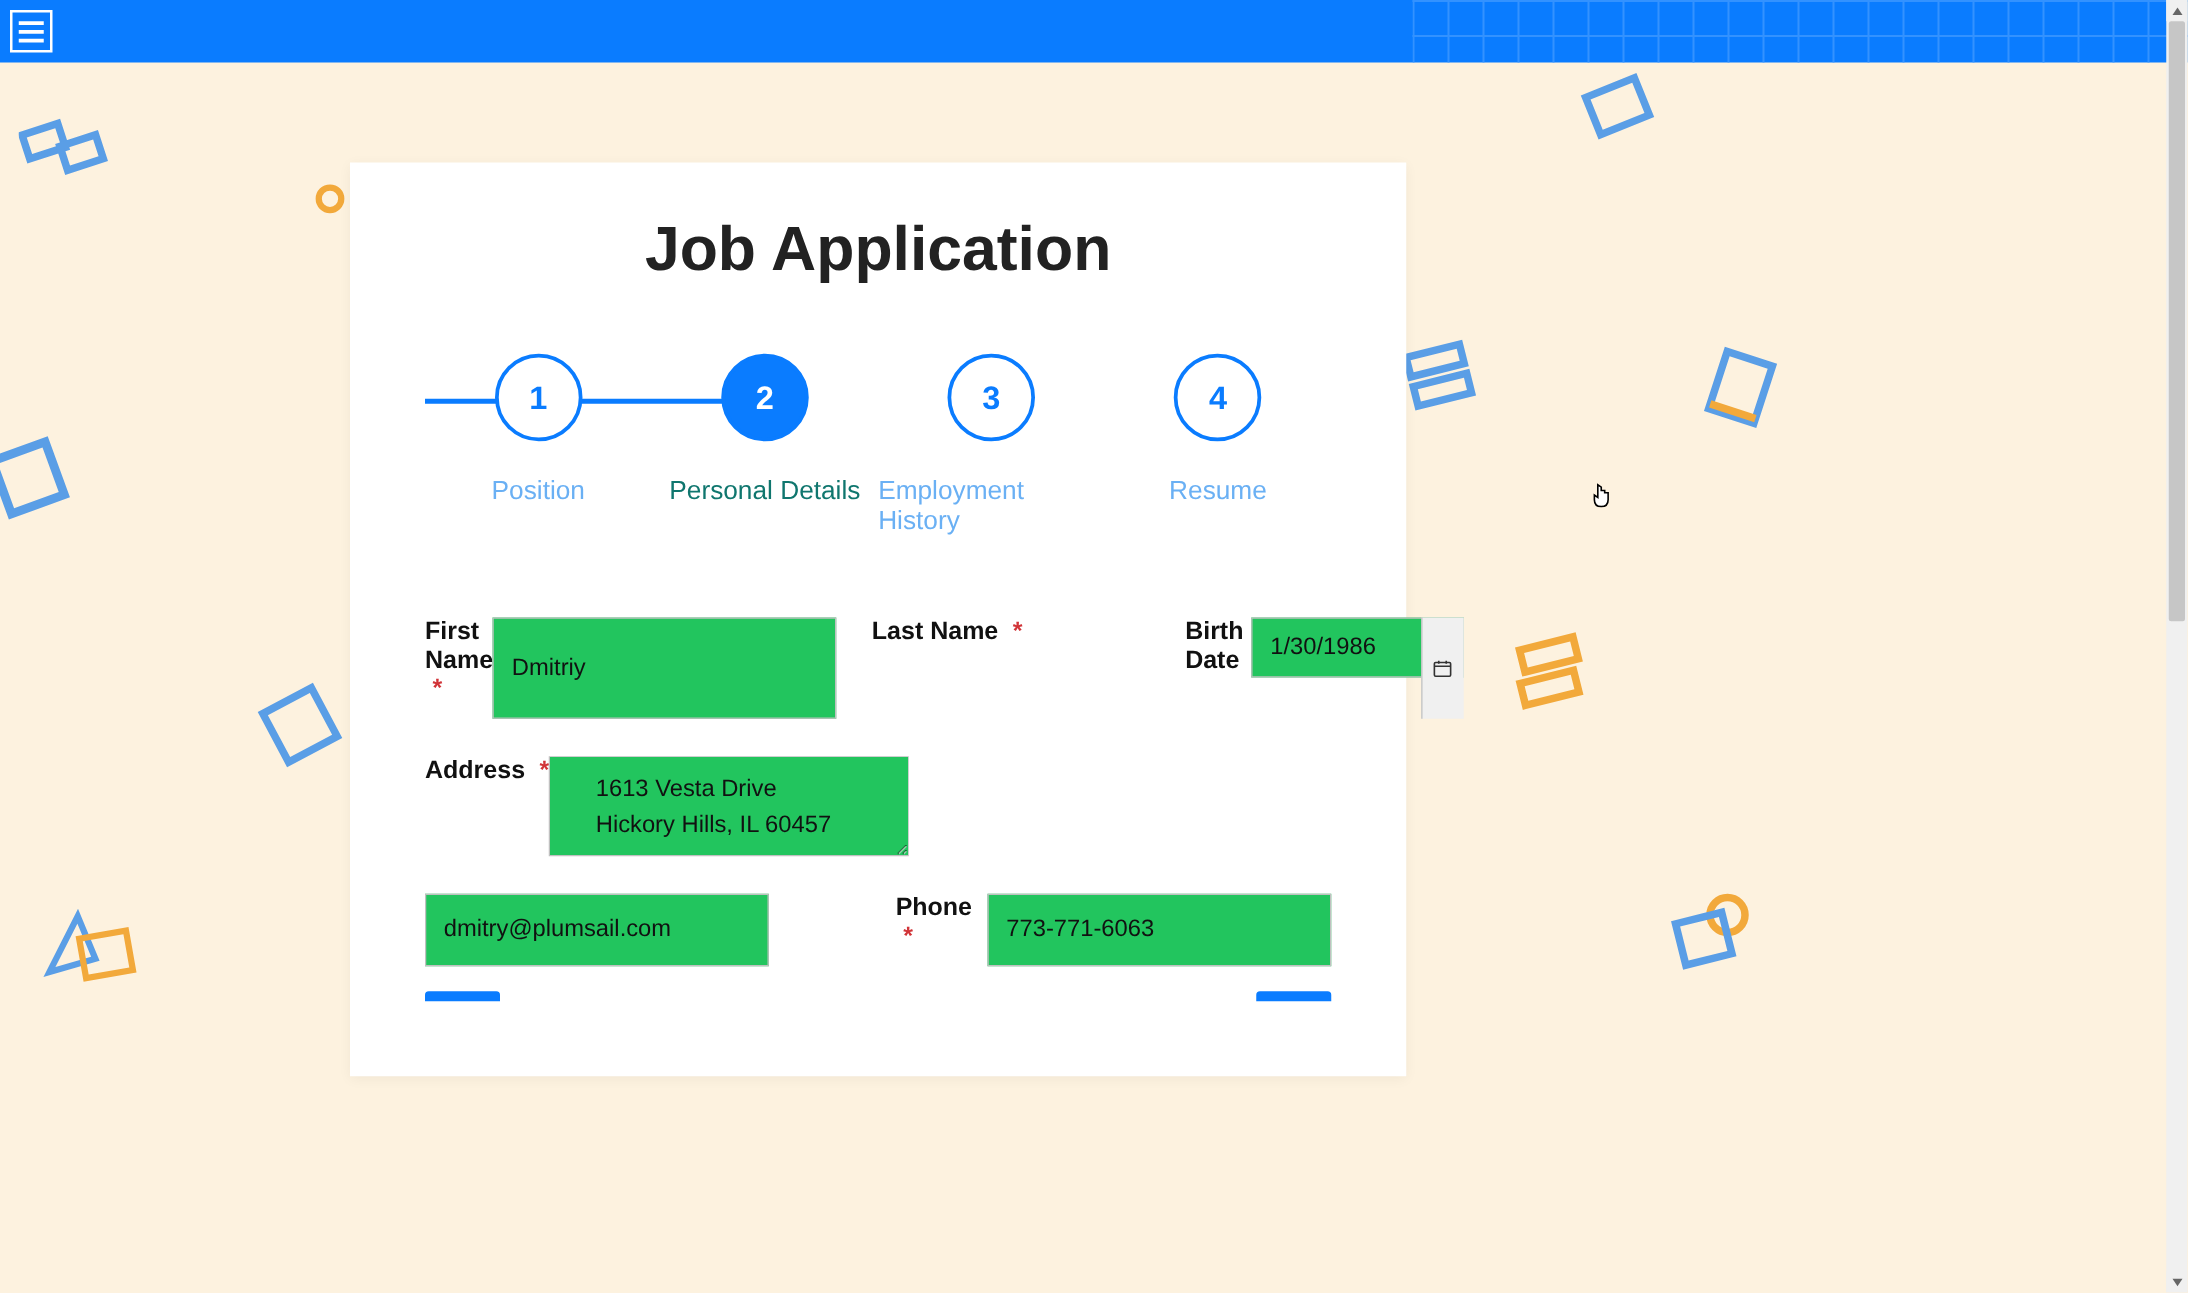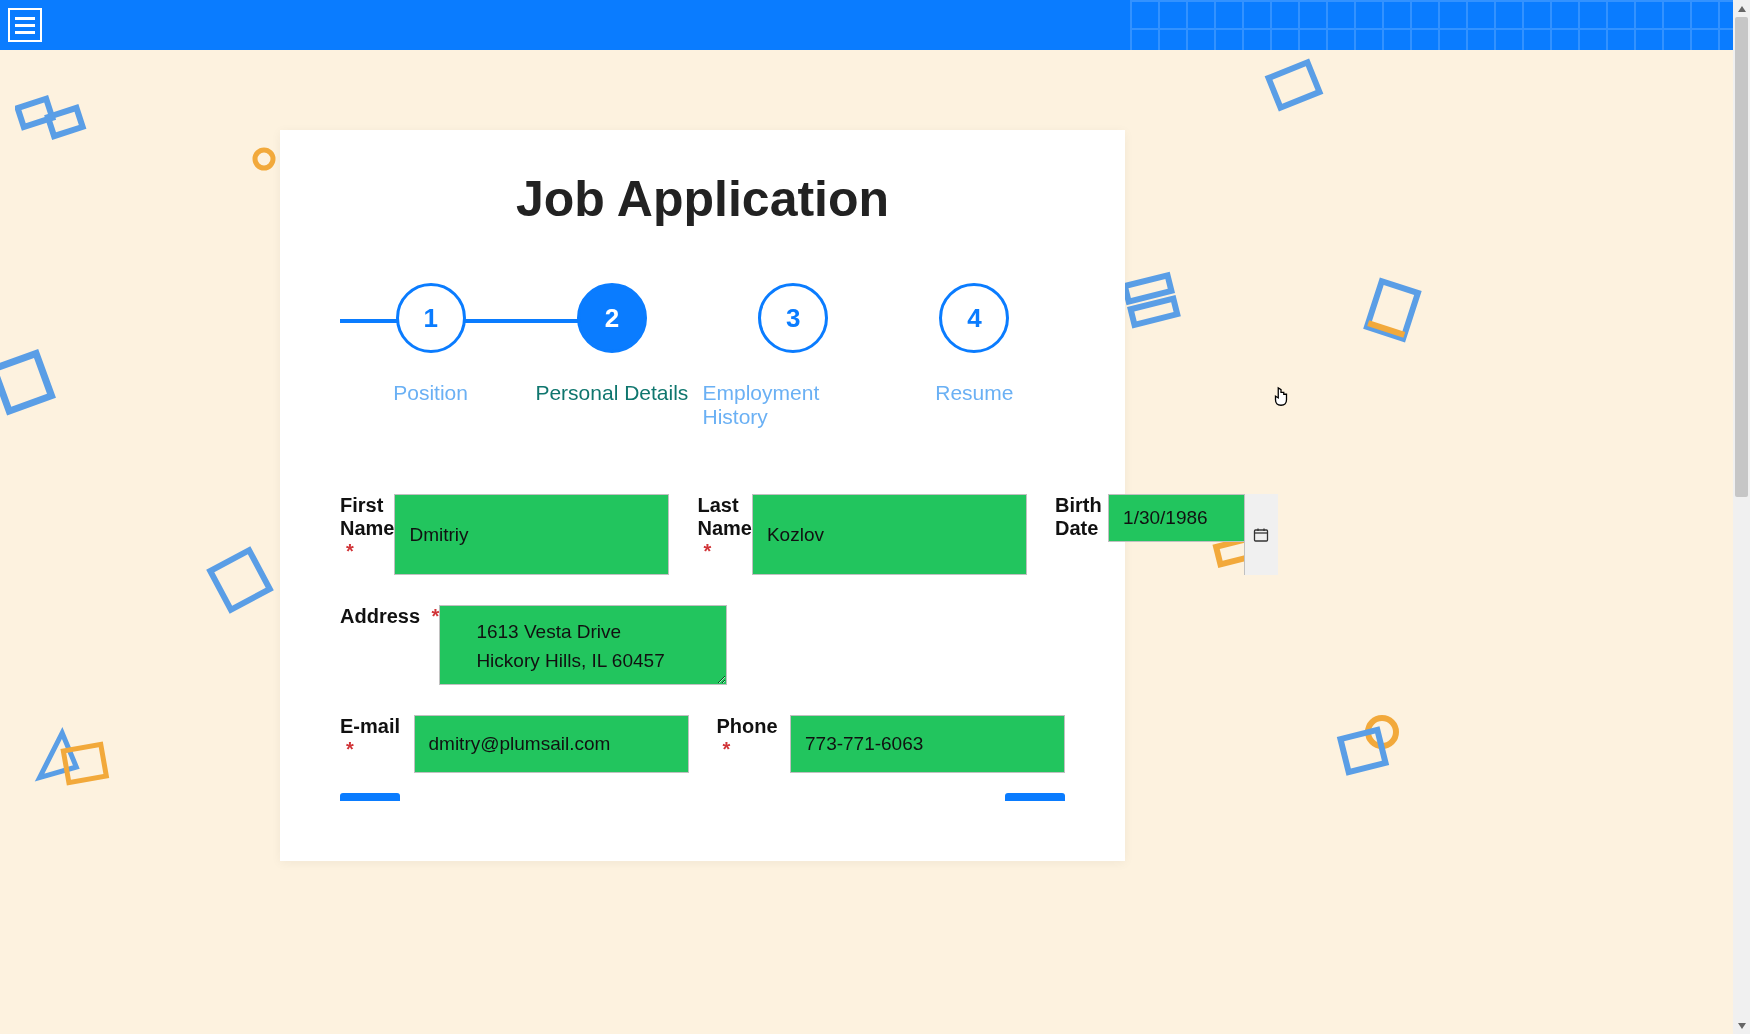--- a/index.html
+++ b/index.html
@@ -275,21 +275,20 @@
         <span>First Name</span>
         <span class="req">*</span>
       </label>
       <input type="text" value="Dmitriy" style="">
     </div>
     <div class="field third">
       <label>
         <span>Last Name</span>
         <span class="req">*</span>
       </label>
-      <input type="text" value="Kozlov" style="">
     </div>
     <div class="field third">
       <label>
         <span>Birth Date</span>
       </label>
       <div class="date-wrap">
         <input type="text" value="1/30/1986" style="">
         <div class="date-icon">
           <svg width="16" height="16" viewBox="0 0 16 16">
               <rect x="1.5" y="3" width="13" height="11" rx="1" fill="none" stroke="#333" stroke-width="1.3"></rect>
@@ -308,24 +307,20 @@
         <span>Address</span>
         <span class="req">*</span>
       </label>
       <textarea style="">1613 Vesta Drive
 Hickory Hills, IL 60457</textarea>
     </div>
   </div>
 
   <div class="row" style="margin-bottom:10px;">
     <div class="field half">
-      <label>
-        <span>E-mail</span>
-        <span class="req">*</span>
-      </label>
       <input type="text" value="dmitry@plumsail.com" style="">
     </div>
     <div class="field half">
       <label>
         <span>Phone</span>
         <span class="req">*</span>
       </label>
       <input type="text" value="773-771-6063" style="">
     </div>
   </div>

